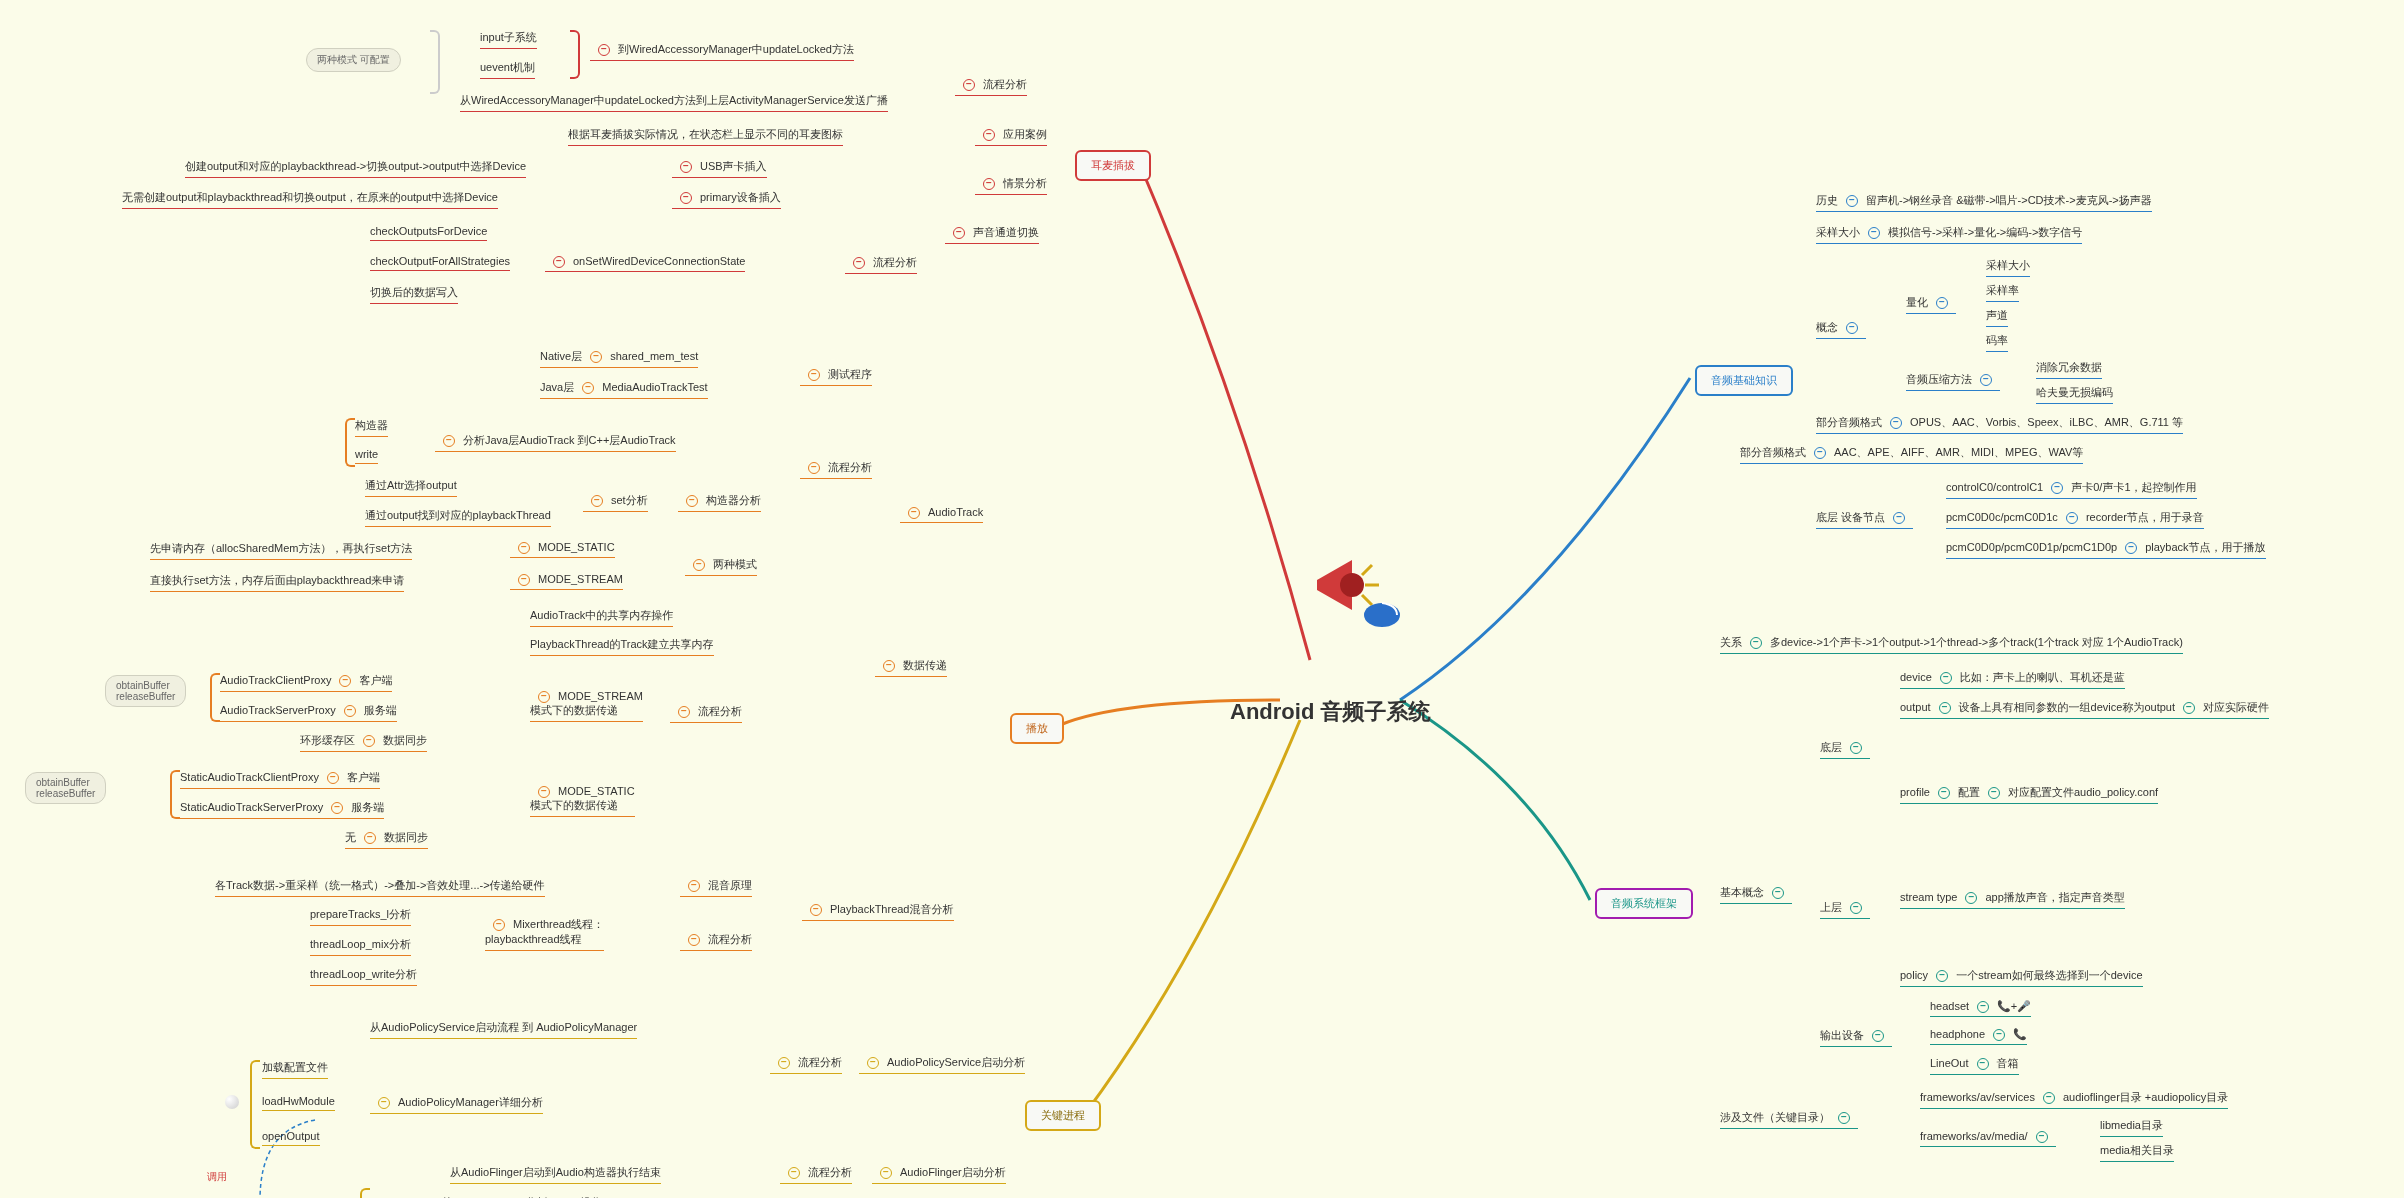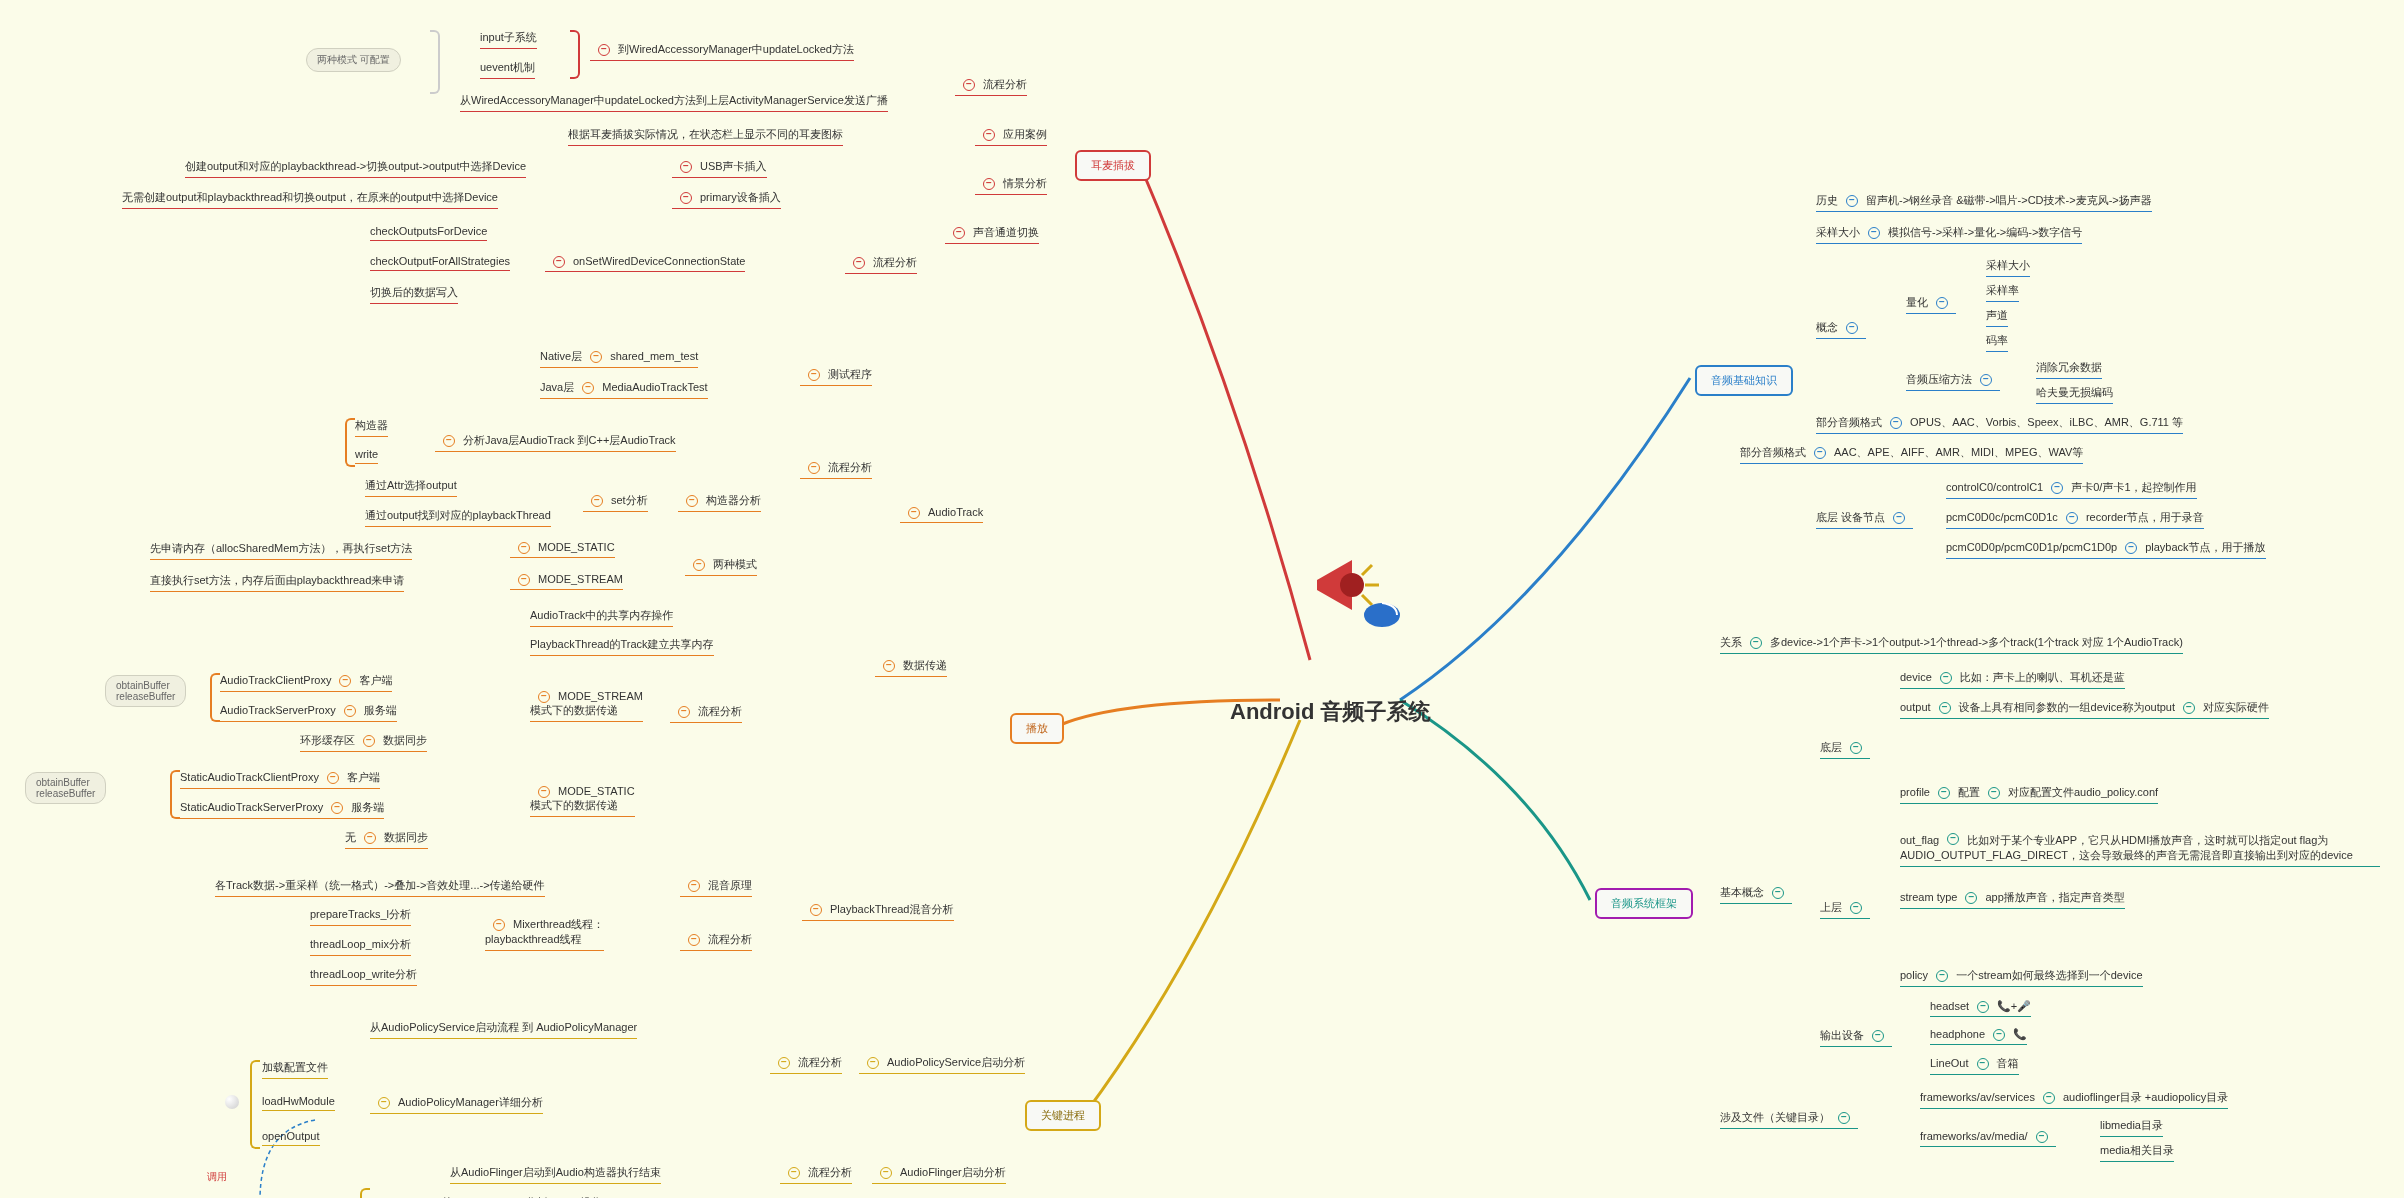--- a/index.html
+++ b/index.html
@@ -82,21 +82,20 @@
 <div class="leaf bb" style="left:1946px;top:510px"><span>pcmC0D0c/pcmC0D1c</span><span class="dot db"></span><span>recorder节点，用于录音</span></div>
 <div class="leaf bb" style="left:1946px;top:540px"><span>pcmC0D0p/pcmC0D1p/pcmC1D0p</span><span class="dot db"></span><span>playback节点，用于播放</span></div>
 
 <div class="leaf bt" style="left:1720px;top:635px"><span>关系</span><span class="dot dt"></span><span>多device-&gt;1个声卡-&gt;1个output-&gt;1个thread-&gt;多个track(1个track 对应 1个AudioTrack)</span></div>
 <div class="leaf bt" style="left:1720px;top:885px"><span>基本概念</span><span class="dot dt"></span></div>
 <div class="leaf bt" style="left:1820px;top:740px"><span>底层</span><span class="dot dt"></span></div>
 <div class="leaf bt" style="left:1900px;top:670px"><span>device</span><span class="dot dt"></span><span>比如：声卡上的喇叭、耳机还是蓝</span></div>
 <div class="leaf bt" style="left:1900px;top:700px"><span>output</span><span class="dot dt"></span><span>设备上具有相同参数的一组device称为output</span><span class="dot dt"></span><span>对应实际硬件</span></div>
 <div class="leaf bt" style="left:1900px;top:785px"><span>profile</span><span class="dot dt"></span><span>配置</span><span class="dot dt"></span><span>对应配置文件audio_policy.conf</span></div>
 <div class="leaf bt" style="left:1820px;top:900px"><span>上层</span><span class="dot dt"></span></div>
-<div class="leaf bt" style="left:1900px;top:833px;white-space:normal;width:480px"><span>out_flag</span><span class="dot dt" style="vertical-align:top"></span><span>比如对于某个专业APP，它只从HDMI播放声音，这时就可以指定out flag为AUDIO_OUTPUT_FLAG_DIRECT，这会导致最终的声音无需混音即直接输出到对应的device</span></div>
 <div class="leaf bt" style="left:1900px;top:890px"><span>stream type</span><span class="dot dt"></span><span>app播放声音，指定声音类型</span></div>
 <div class="leaf bt" style="left:1900px;top:968px"><span>policy</span><span class="dot dt"></span><span>一个stream如何最终选择到一个device</span></div>
 <div class="leaf bt" style="left:1820px;top:1028px"><span>输出设备</span><span class="dot dt"></span></div>
 <div class="leaf bt" style="left:1930px;top:1000px"><span>headset</span><span class="dot dt"></span><span>📞+🎤</span></div>
 <div class="leaf bt" style="left:1930px;top:1028px"><span>headphone</span><span class="dot dt"></span><span>📞</span></div>
 <div class="leaf bt" style="left:1930px;top:1056px"><span>LineOut</span><span class="dot dt"></span><span>音箱</span></div>
 <div class="leaf bt" style="left:1720px;top:1110px"><span>涉及文件（关键目录）</span><span class="dot dt"></span></div>
 <div class="leaf bt" style="left:1920px;top:1090px"><span>frameworks/av/services</span><span class="dot dt"></span><span>audioflinger目录 +audiopolicy目录</span></div>
 <div class="leaf bt" style="left:1920px;top:1130px"><span>frameworks/av/media/</span><span class="dot dt"></span></div>
 <div class="leaf bt" style="left:2100px;top:1118px">libmedia目录</div>

